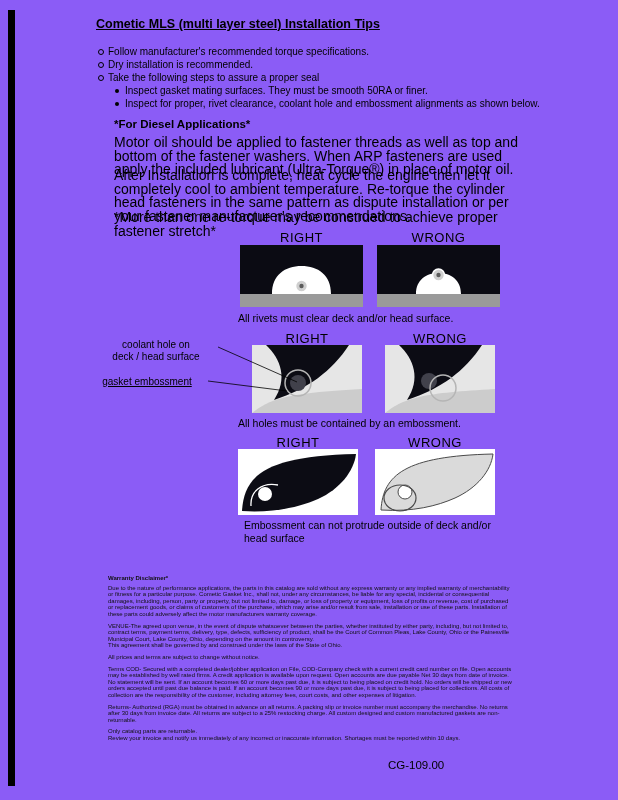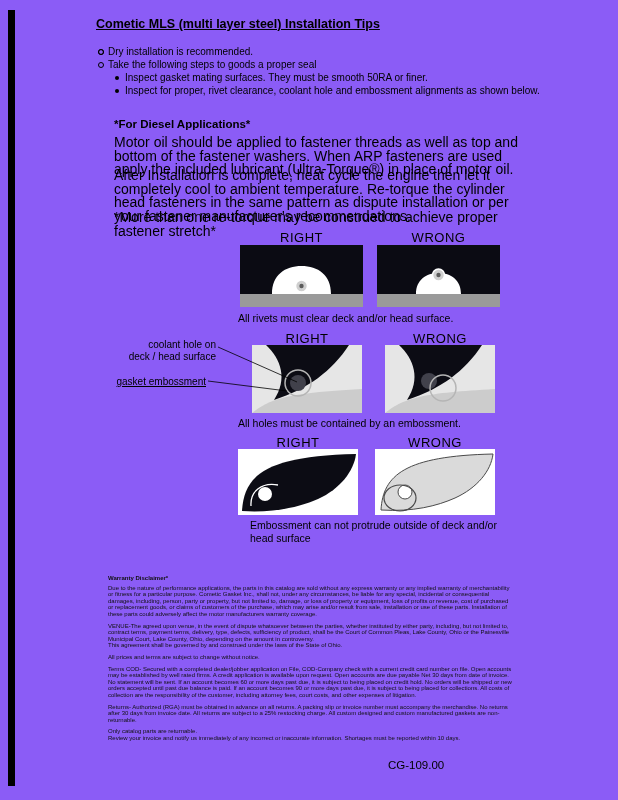--- a/index.html
+++ b/index.html
@@ -15,49 +15,50 @@
   .m2{position:absolute;left:1px;top:5px;width:4px;height:4px;background:#000;border-radius:50%;}
   .diesel-h{position:absolute;left:114px;top:118px;margin:0;font-size:11.5px;font-weight:bold;}
   .para{position:absolute;left:114px;margin:0;font-size:14px;line-height:13.5px;width:404px;}
   #para1{top:136px;}
   #para2{top:169px;}
   #note{top:211px;width:430px;}
   .diagrams{position:absolute;left:0;top:225px;width:592px;height:332px;}
   .dlabel{position:absolute;font-size:13px;text-align:center;letter-spacing:0.5px;}
   .dimg{position:absolute;line-height:0;}
   .dcaption{position:absolute;font-size:10.5px;line-height:13px;}
-  .callout{position:absolute;font-size:10px;line-height:11.5px;text-align:right;}
+  .callout{position:absolute;font-size:10px;line-height:11.5px;text-align:center;}
   #co1{left:96px;top:114px;width:120px;}
   #co2{left:88px;top:151px;width:118px;text-decoration:underline;}
   .connectors{position:absolute;left:0;top:0;width:618px;height:332px;pointer-events:none;}
   .connectors line{stroke:#000;stroke-width:0.8;}
   .legal{position:absolute;left:108px;top:575px;width:404px;font-size:6px;line-height:6.6px;color:#111;}
   .legal-h{font-weight:bold;margin:0 0 3px 0;}
   .lp{margin:0 0 5px 0;white-space:pre-line;}
   .docnum{position:absolute;left:388px;top:759px;font-size:11.5px;}
 </style>
 </head>
 <body>
 
 <div class="page">
   <div class="leftbar"></div>
 
   <h1 class="title">Cometic MLS (multi layer steel) Installation Tips</h1>
 
   <div class="tips">
     <div class="tip">
       <span class="m1"></span>
+      <span>Follow manufacturer's recommended torque specifications.</span>
     </div>
     <div class="tip">
       <span class="m1"></span>
       <span>Dry installation is recommended.</span>
     </div>
     <div class="tip">
       <span class="m1"></span>
-      <span>Take the following steps to goods a proper seal</span>
+      <span>Take the following steps to assure a proper seal</span>
     </div>
     <div class="tip sub">
       <span class="m2"></span>
       <span>Inspect gasket mating surfaces.  They must be smooth 50RA or finer.</span>
     </div>
     <div class="tip sub">
       <span class="m2"></span>
       <span>Inspect for proper, rivet clearance, coolant hole and embossment alignments as shown below.</span>
     </div>
   </div>
@@ -133,21 +134,21 @@
       </svg>
     </div>
     <div class="dimg" style="left:375px;top:224px">
       <svg width="120" height="66" viewBox="0 0 120 66">
         <rect width="120" height="66" fill="#ffffff"></rect>
         <path d="M6,61 C8,26 30,7 118,5 C116,22 102,39 80,49 C62,57 38,63 6,61 Z" fill="#dadada" stroke="#4a4a4a" stroke-width="1"></path>
         <circle cx="30" cy="43" r="7" fill="#ffffff" stroke="#4a4a4a" stroke-width="1"></circle>
         <ellipse cx="25" cy="49" rx="16" ry="13" fill="none" stroke="#4a4a4a" stroke-width="1.2"></ellipse>
       </svg>
     </div>
-    <div class="dcaption" style="left:250px;top:294px;width:270px">Embossment can not protrude outside of deck and/or head surface</div>
+    <div class="dcaption" style="left:244px;top:294px;width:270px">Embossment can not protrude outside of deck and/or head surface</div>
 
     <svg class="connectors">
       <line x1="218" y1="122" x2="297" y2="157"></line>
       <line x1="208" y1="156" x2="287" y2="166"></line>
     </svg>
   </div>
 
   <div class="legal">
     <div class="legal-h">Warranty Disclaimer*</div>
     <p class="lp">Due to the nature of performance applications, the parts in this catalog are sold without any express warranty or any implied warranty of merchantability or fitness for a particular purpose.  Cometic Gasket Inc., shall not, under any circumstances, be liable for any special, incidental or consequential damages, including, person, party or property, but not limited to, damage, or loss of property or equipment, loss of profits or revenue, cost of purchased or replacement goods, or claims of customers of the purchase, which may arise and/or result from sale, installation or use of these parts.  Installation of these parts could adversely affect the motor manufacturers warranty coverage.</p>

